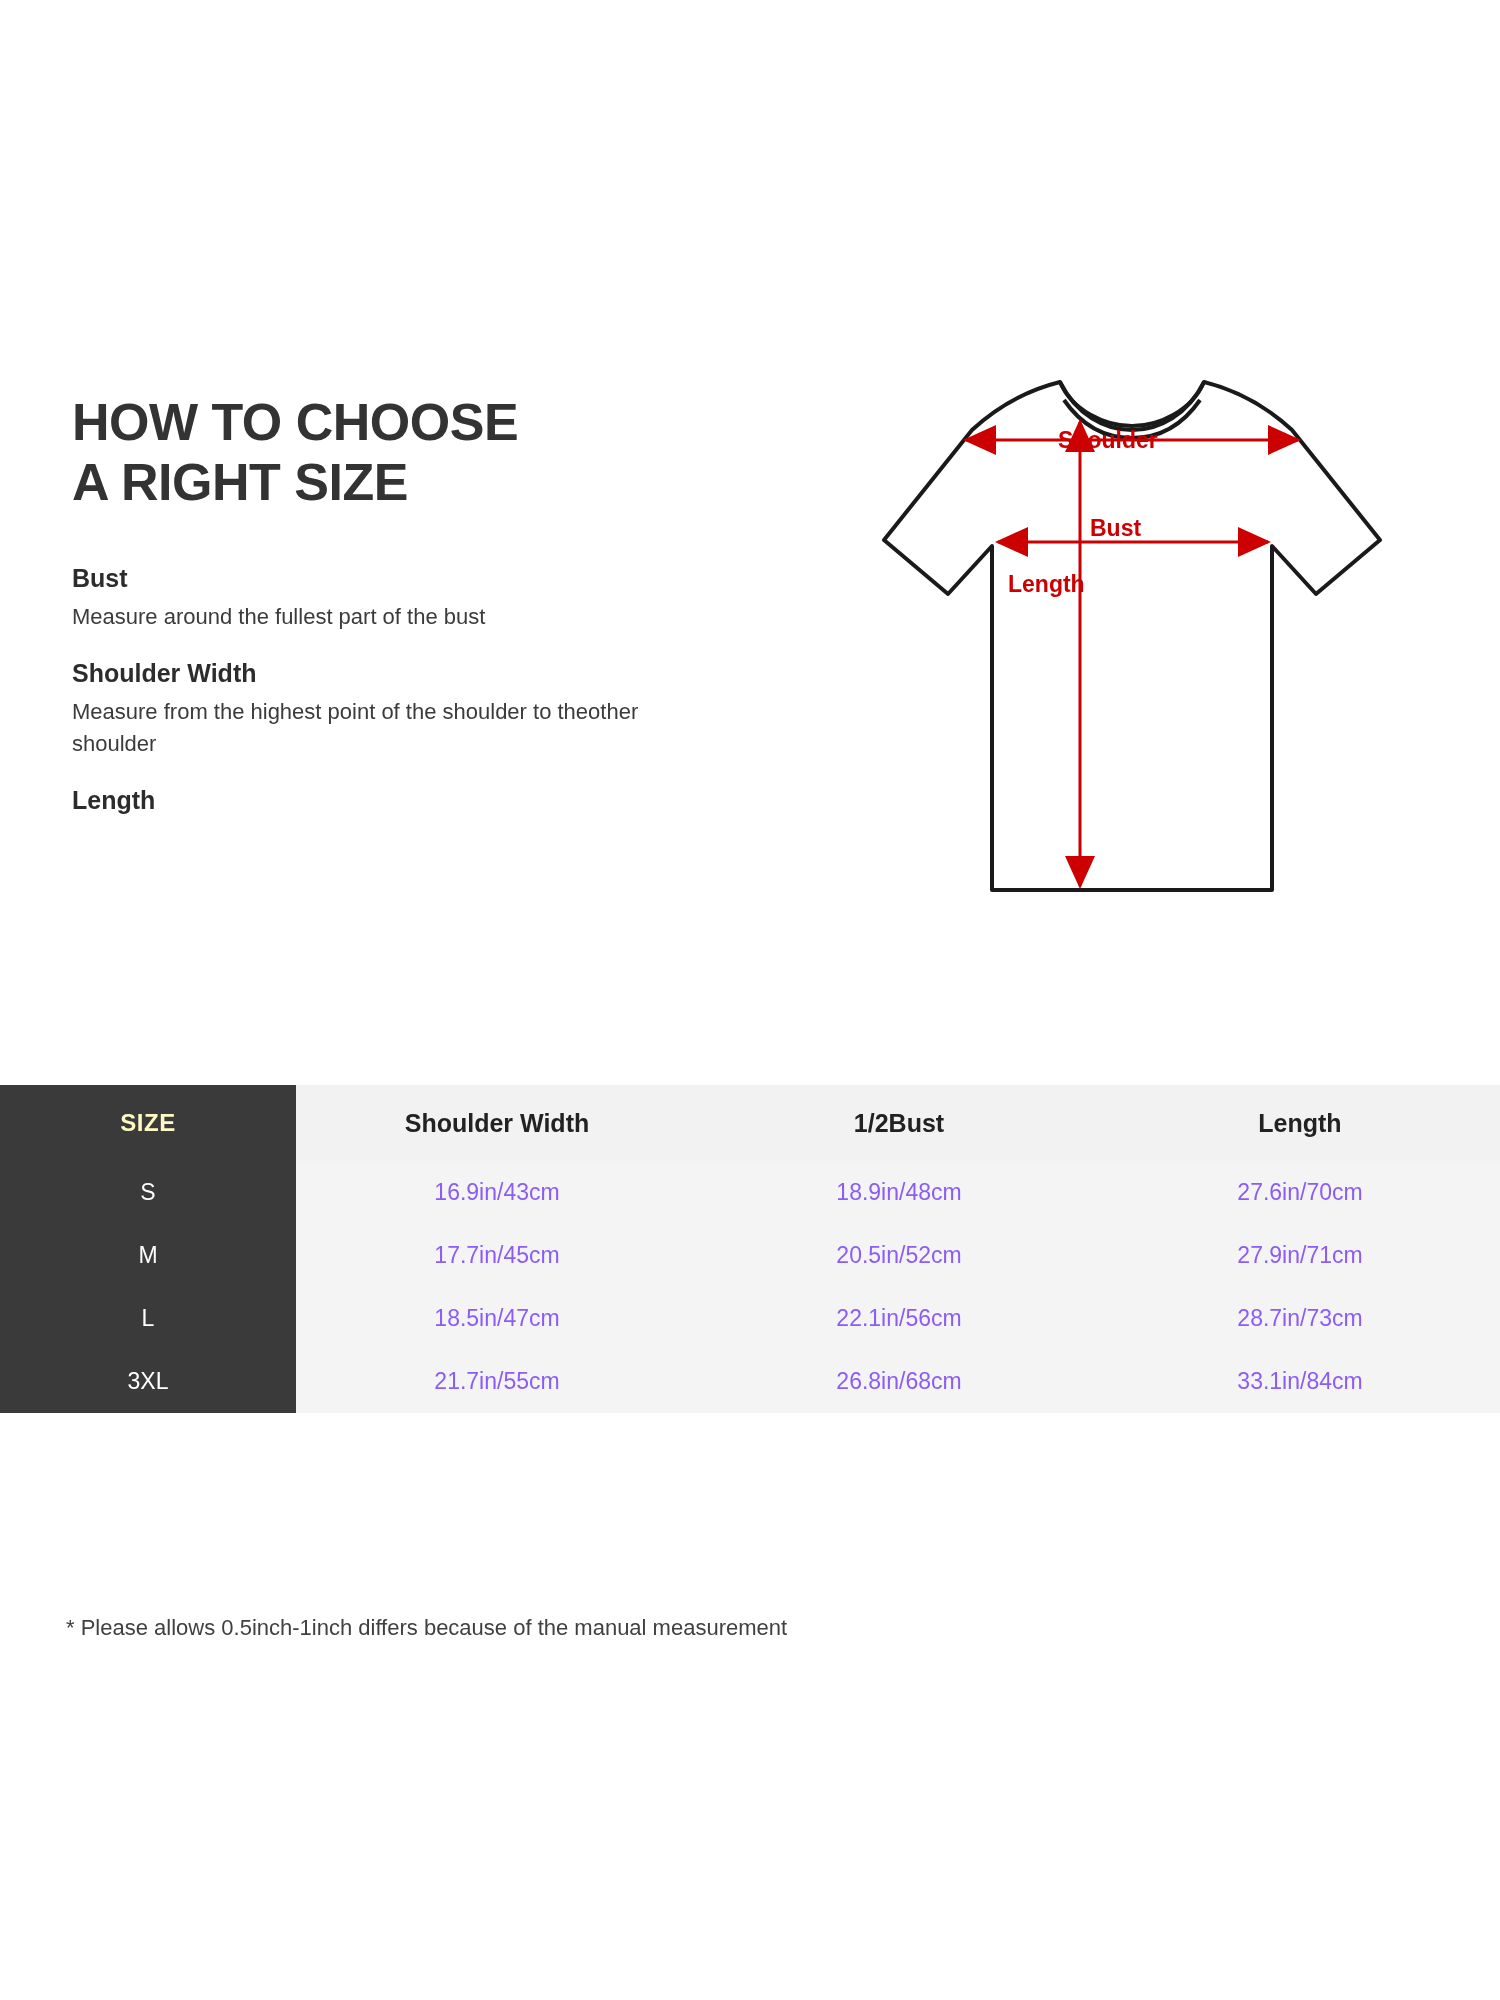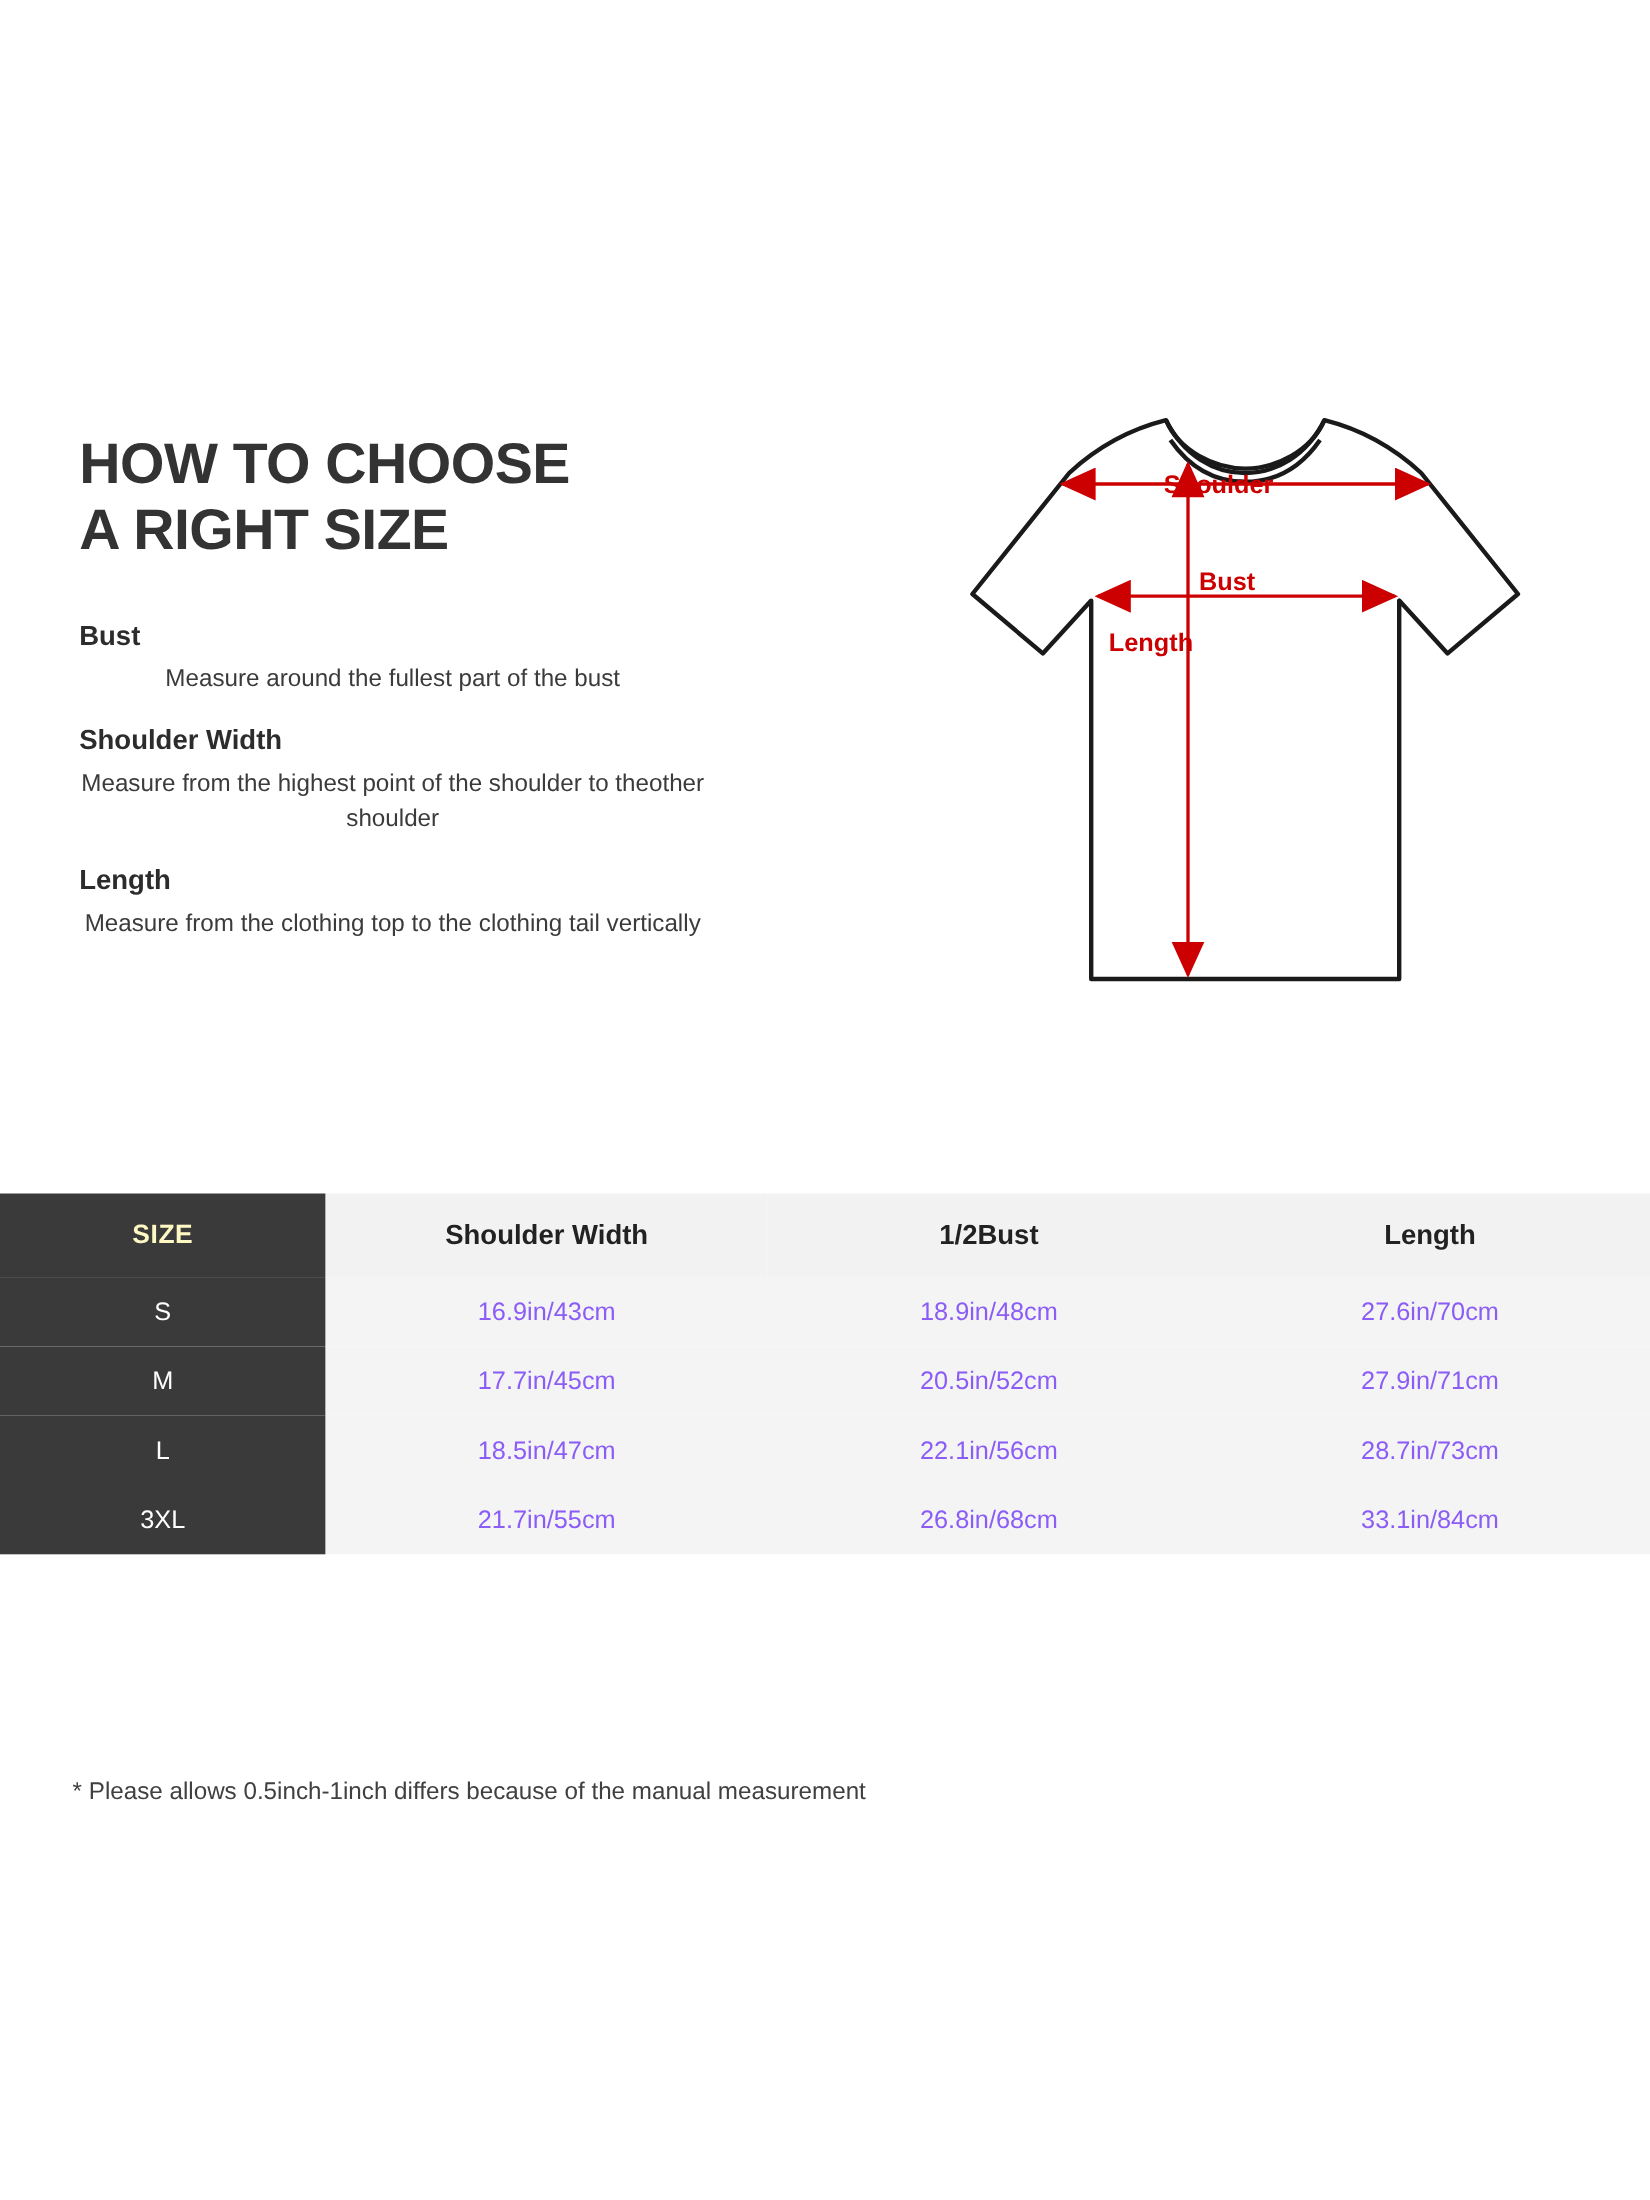--- a/index.html
+++ b/index.html
@@ -58,21 +58,20 @@
     font-size: 25px;
     font-weight: bold;
     color: #2c2c2c;
     margin-bottom: 8px;
   }
   .term-desc {
     font-size: 22px;
     line-height: 32px;
     color: #3b3b3b;
     max-width: 570px;
-    text-align: center;
   }
 
   
   .shirt-wrap {
     position: absolute;
     left: 760px;
     top: 370px;
     width: 640px;
     height: 660px;
   }
@@ -149,21 +148,20 @@
         <div class="term-desc">Measure around the fullest part of the bust</div>
       </div>
 
       <div class="term-block">
         <div class="term-title">Shoulder Width</div>
         <div class="term-desc">Measure from the highest point of the shoulder to theother shoulder</div>
       </div>
 
       <div class="term-block">
         <div class="term-title">Length</div>
-        <div class="term-desc">Measure from the clothing top to the clothing tail vertically</div>
       </div>
     </div>
 
     <div class="shirt-wrap">
       <svg width="640" height="660" viewBox="0 0 640 660" xmlns="http://www.w3.org/2000/svg">
         <defs>
           <marker id="arrR" markerWidth="12" markerHeight="12" refX="10" refY="5" orient="auto">
             <path d="M0,0 L11,5 L0,10 z" fill="#cc0000"></path>
           </marker>
           <marker id="arrL" markerWidth="12" markerHeight="12" refX="1" refY="5" orient="auto">

